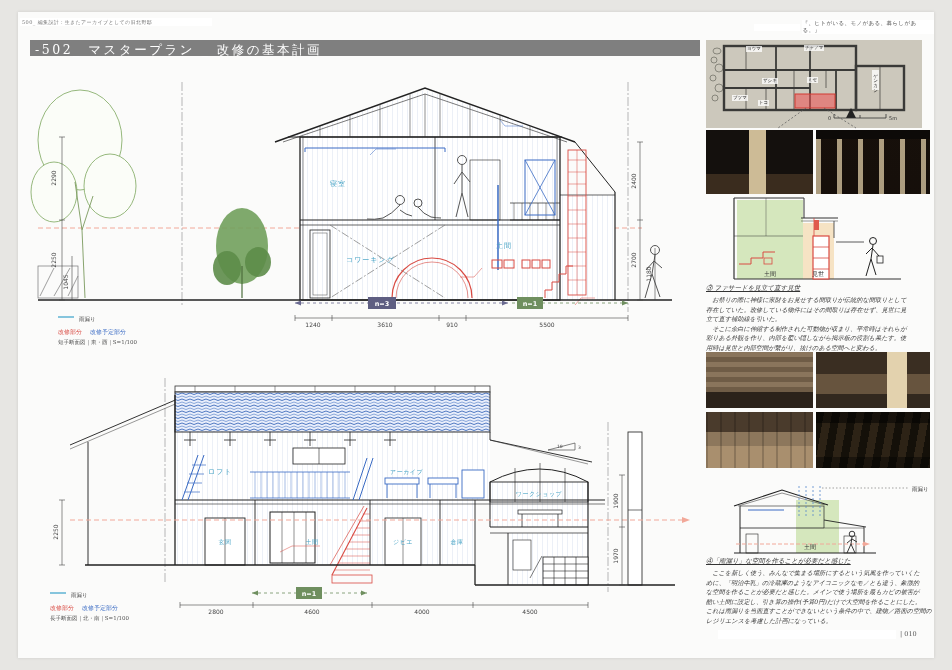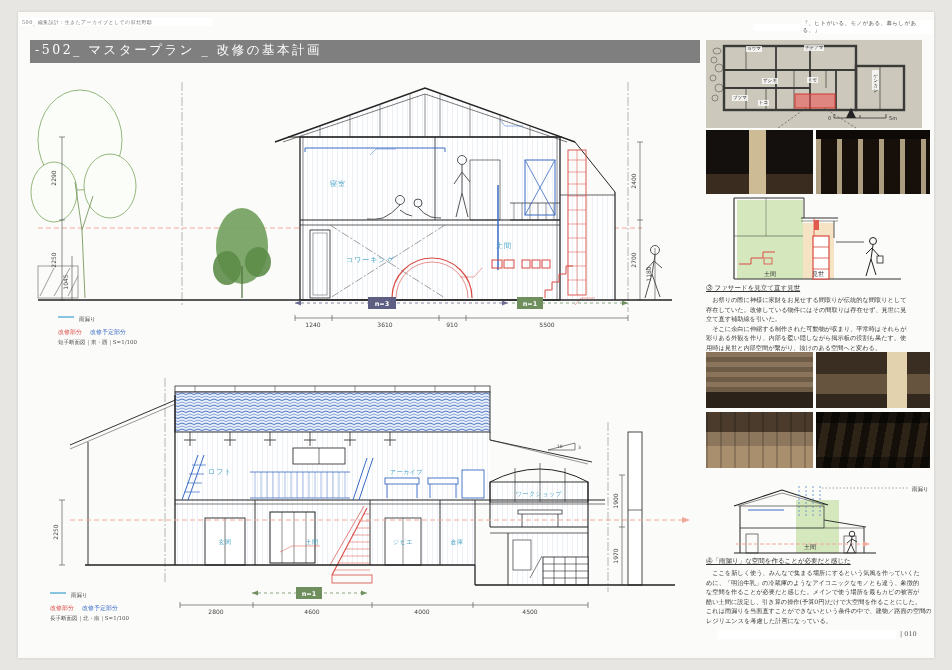--- a/index.html
+++ b/index.html
@@ -4,21 +4,21 @@
 <style>
   html,body{margin:0;padding:0;}
   body{width:952px;height:670px;background:#e7e6e3;font-family:"DejaVu Serif",serif;overflow:hidden;}
   .abs{position:absolute;}
   .canvas{position:relative;width:952px;height:670px;}
   .page{left:18px;top:12px;width:916px;height:646px;background:#fbfbfa;box-shadow:0 0 3px rgba(0,0,0,.12);}
   .hdr-left{left:2px;top:6px;font-size:5px;color:#777;background:#fff;padding:1px 60px 1px 2px;letter-spacing:.4px;}
   .hdr-right{left:736px;top:8px;display:flex;align-items:center;}
   .hdr-box{width:46px;height:7px;background:#fff;margin-right:2px;}
   .hdr-right-text{font-size:5.5px;color:#555;letter-spacing:.4px;background:#fff;padding:0 1px;}
-  .titlebar{left:12px;top:28px;width:670px;height:23px;background:#7f7f7f;color:#fff;
+  .titlebar{left:12px;top:28px;width:670px;height:16px;background:#7f7f7f;color:#fff;
     font-size:12.5px;line-height:19px;letter-spacing:2.5px;padding-left:5px;box-sizing:border-box;
     font-family:"DejaVu Serif",serif;}
   svg{position:absolute;overflow:visible;}
   svg text{font-family:"DejaVu Sans",sans-serif;}
   .bl{fill:#49a4c6;font-size:7px;letter-spacing:1px;}
   .bl6{fill:#49a4c6;font-size:6px;letter-spacing:.5px;}
   .dim{fill:#444;font-size:6px;}
   .dims{fill:#444;font-size:4.5px;}
   .badge-t{fill:#fff;font-size:6.5px;font-weight:bold;}
   .plab{fill:#333;font-size:6px;}
@@ -35,21 +35,21 @@
   .vert{writing-mode:vertical-rl;line-height:5px;}
   .strip{left:688px;top:118px;width:224px;height:64px;display:flex;gap:3px;}
   .grid{left:688px;top:340px;width:224px;height:116px;display:grid;grid-template-columns:107px 114px;grid-template-rows:56px 56px;gap:4px 3px;}
   .ph{background:#171210;}
   .ph-a{background-image:linear-gradient(90deg,rgba(0,0,0,0) 0 40%,#cdbb96 40% 56%,rgba(0,0,0,0) 56%),linear-gradient(180deg,#14100d 0 68%,#3a2c1e 68% 100%);}
   .ph-b{background-image:linear-gradient(180deg,#0d0a08 0 14%,rgba(0,0,0,0) 14%),repeating-linear-gradient(90deg,rgba(210,192,156,.8) 0 5px,rgba(22,15,10,.95) 5px 21px),linear-gradient(180deg,#241c14,#120d0a);}
   .ph-c{background-image:linear-gradient(0deg,#2b221a 0 28%,rgba(0,0,0,0) 28%),repeating-linear-gradient(180deg,#8a755c 0 5px,#6f5c46 5px 10px);}
   .ph-d{background-image:linear-gradient(90deg,rgba(0,0,0,0) 0 62%,#e3d2ae 62% 80%,rgba(0,0,0,0) 80%),linear-gradient(180deg,#3a2e22 0 40%,#67543e 40% 75%,#32281e 75%);}
   .ph-e{background-image:repeating-linear-gradient(90deg,rgba(0,0,0,.18) 0 2px,rgba(0,0,0,0) 2px 14px),linear-gradient(180deg,#4a3b2c 0 35%,#8d775c 35% 60%,#a98f6e 60% 100%);}
   .ph-f{background-image:linear-gradient(180deg,rgba(0,0,0,.5) 0 20%,rgba(0,0,0,0) 20% 80%,rgba(0,0,0,.4) 80%),repeating-linear-gradient(100deg,#141009 0 8px,#2d2316 8px 16px);}
-  .tblock{left:688px;top:272px;width:228px;color:#3c3c3c;}
+  .tblock{left:688px;top:272px;width:228px;color:#3c3c3c;font-style:italic;}
   .t4{top:545px;}
   .t-head{font-size:6.5px;text-decoration:underline;margin-bottom:2px;color:#333;}
   .t-line{font-size:6.2px;line-height:9.6px;white-space:nowrap;}
   .footer-box{left:700px;top:618px;width:178px;height:9px;background:#fff;}
   .pagenum{left:882px;top:618px;font-size:6.5px;color:#555;}
 </style>
 </head>
 <body>
 
 <div class="canvas">

